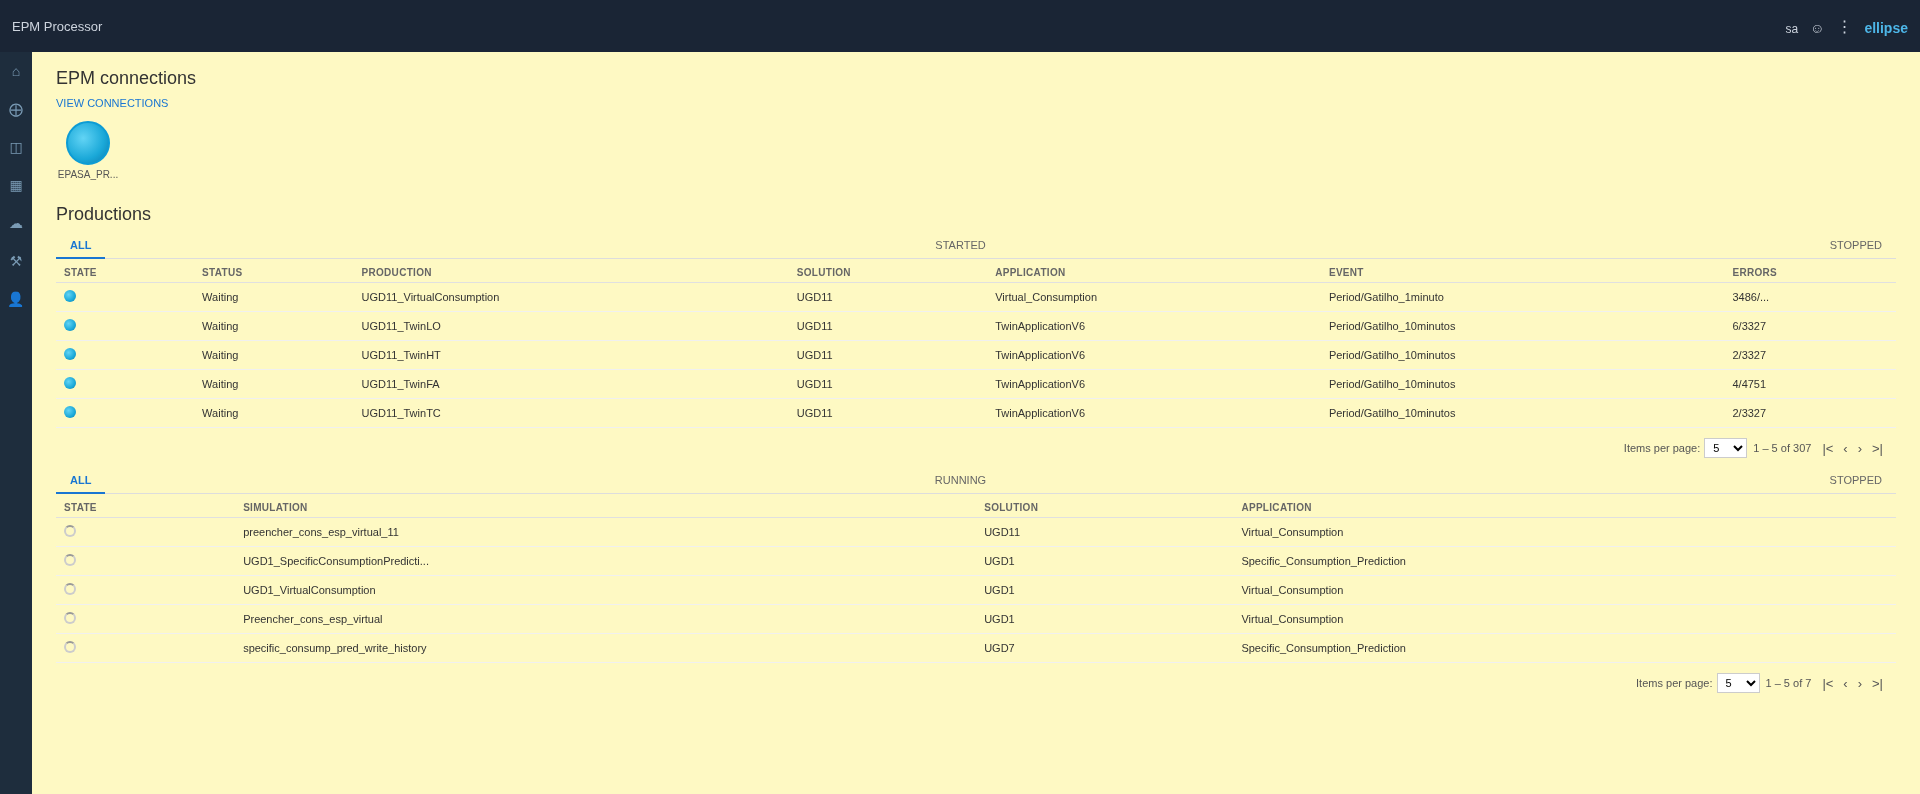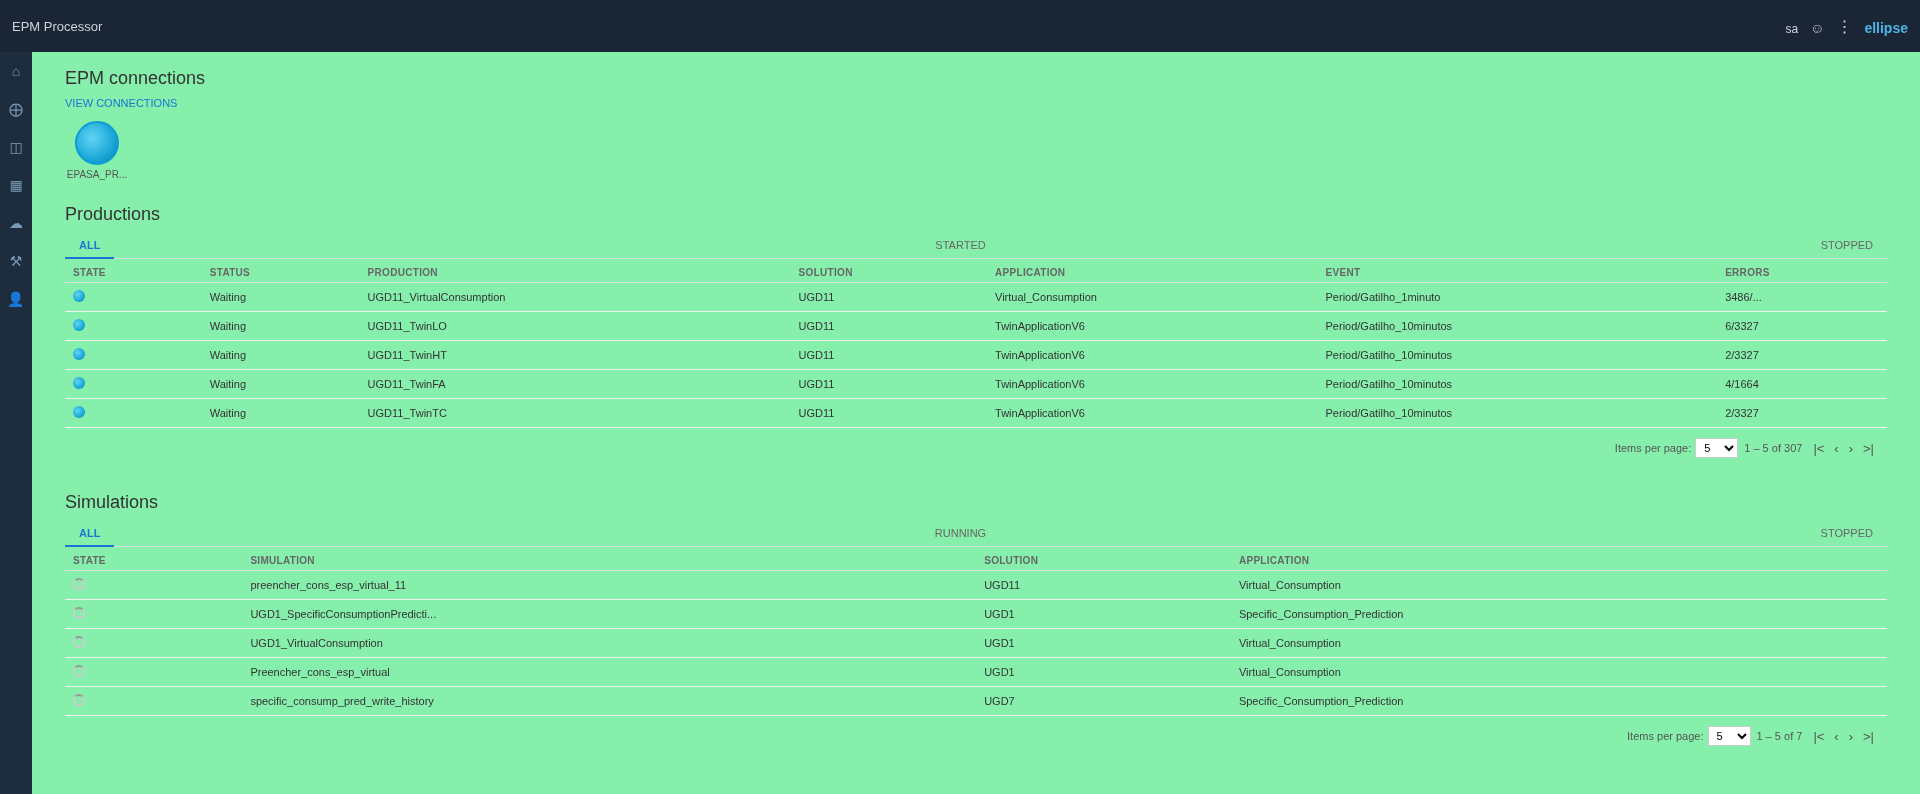--- a/index.html
+++ b/index.html
@@ -42,23 +42,23 @@
       align-items: center;
       justify-content: center;
       color: #7a9bb5;
       cursor: pointer;
       font-size: 14px;
     }
 
     
     .content {
       flex: 1;
-      background: #86efac;
+      background: #fef9c3;
       overflow-y: auto;
-      padding: 16px 33px;
+      padding: 16px 24px;
     }
 
     
     .section-title {
       font-size: 18px;
       font-weight: 400;
       color: #333;
       margin-bottom: 8px;
     }
 
@@ -276,21 +276,21 @@
       <td>Period/Gatilho_10minutos</td>
       <td>2/3327</td>
     </tr>
           <tr>
       <td><span class="status-dot"></span></td>
       <td>Waiting</td>
       <td>UGD11_TwinFA</td>
       <td>UGD11</td>
       <td>TwinApplicationV6</td>
       <td>Period/Gatilho_10minutos</td>
-      <td>4/1664</td>
+      <td>4/4751</td>
     </tr>
           <tr>
       <td><span class="status-dot"></span></td>
       <td>Waiting</td>
       <td>UGD11_TwinTC</td>
       <td>UGD11</td>
       <td>TwinApplicationV6</td>
       <td>Period/Gatilho_10minutos</td>
       <td>2/3327</td>
     </tr>
@@ -304,21 +304,20 @@
         <option>10</option>
         <option>25</option>
       </select>
       <span class="pagination-info">1 – 5 of 307</span>
       <button class="pagination-btn">|&lt;</button>
       <button class="pagination-btn">‹</button>
       <button class="pagination-btn">›</button>
       <button class="pagination-btn">&gt;|</button>
     </div>
 
-    <h2 class="productions-title section-gap">Simulations</h2>
 
     <div class="tabs">
       <div class="tab active">ALL</div>
       <div class="tab">RUNNING</div>
       <div class="tab">STOPPED</div>
     </div>
 
     <table class="data-table">
       <thead>
         <tr>

